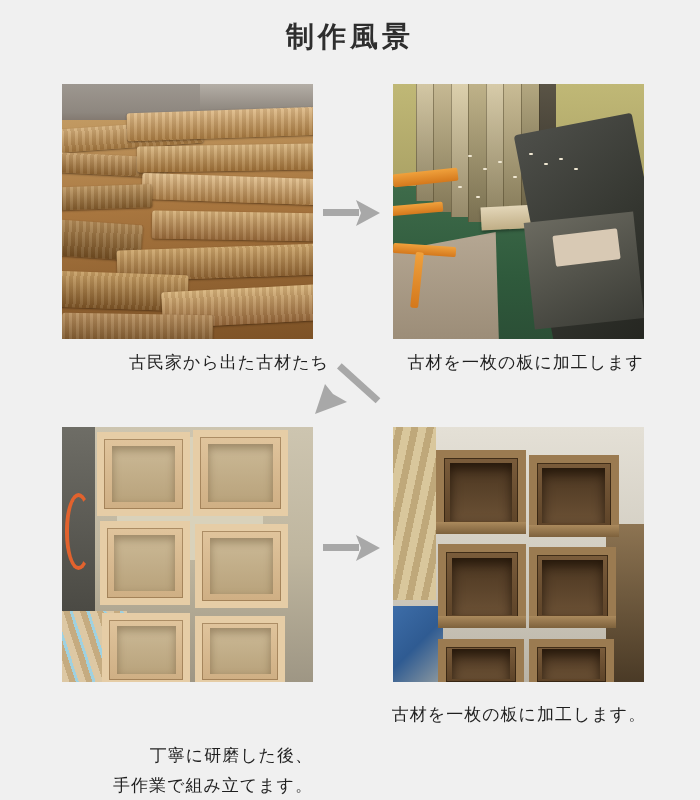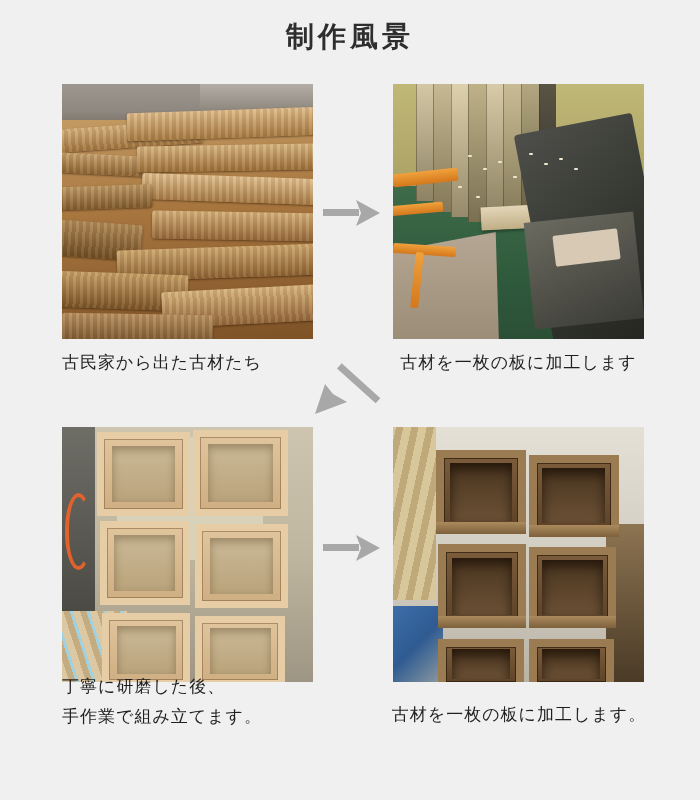--- a/index.html
+++ b/index.html
@@ -193,23 +193,23 @@
 
   
   .caption {
     position: absolute;
     font-size: 17px;
     line-height: 30px;
     color: #1f1f1f;
     letter-spacing: 1px;
     white-space: pre-line;
   }
-  .cap-1 { left: 62px;  top: 348px; width: 251px; text-align: left; }
-  .cap-2 { left: 393px; top: 348px; width: 251px; text-align: center; }
-  .cap-3 { left: 62px;  top: 672px; width: 251px; text-align: left; }
+  .cap-1 { left: 78px;  top: 348px; width: 251px; text-align: right; }
+  .cap-2 { left: 393px; top: 348px; width: 251px; text-align: right; }
+  .cap-3 { left: 62px;  top: 741px; width: 251px; text-align: right; }
   .cap-4 { left: 388px; top: 700px; width: 262px; text-align: center; }
 
   
   .arrow { position: absolute; }
   .arrow-right-1 { left: 323px; top: 196px; }
   .arrow-right-2 { left: 323px; top: 531px; }
   .arrow-diag    { left: 313px; top: 356px; }
 </style>
 </head>
 <body>

